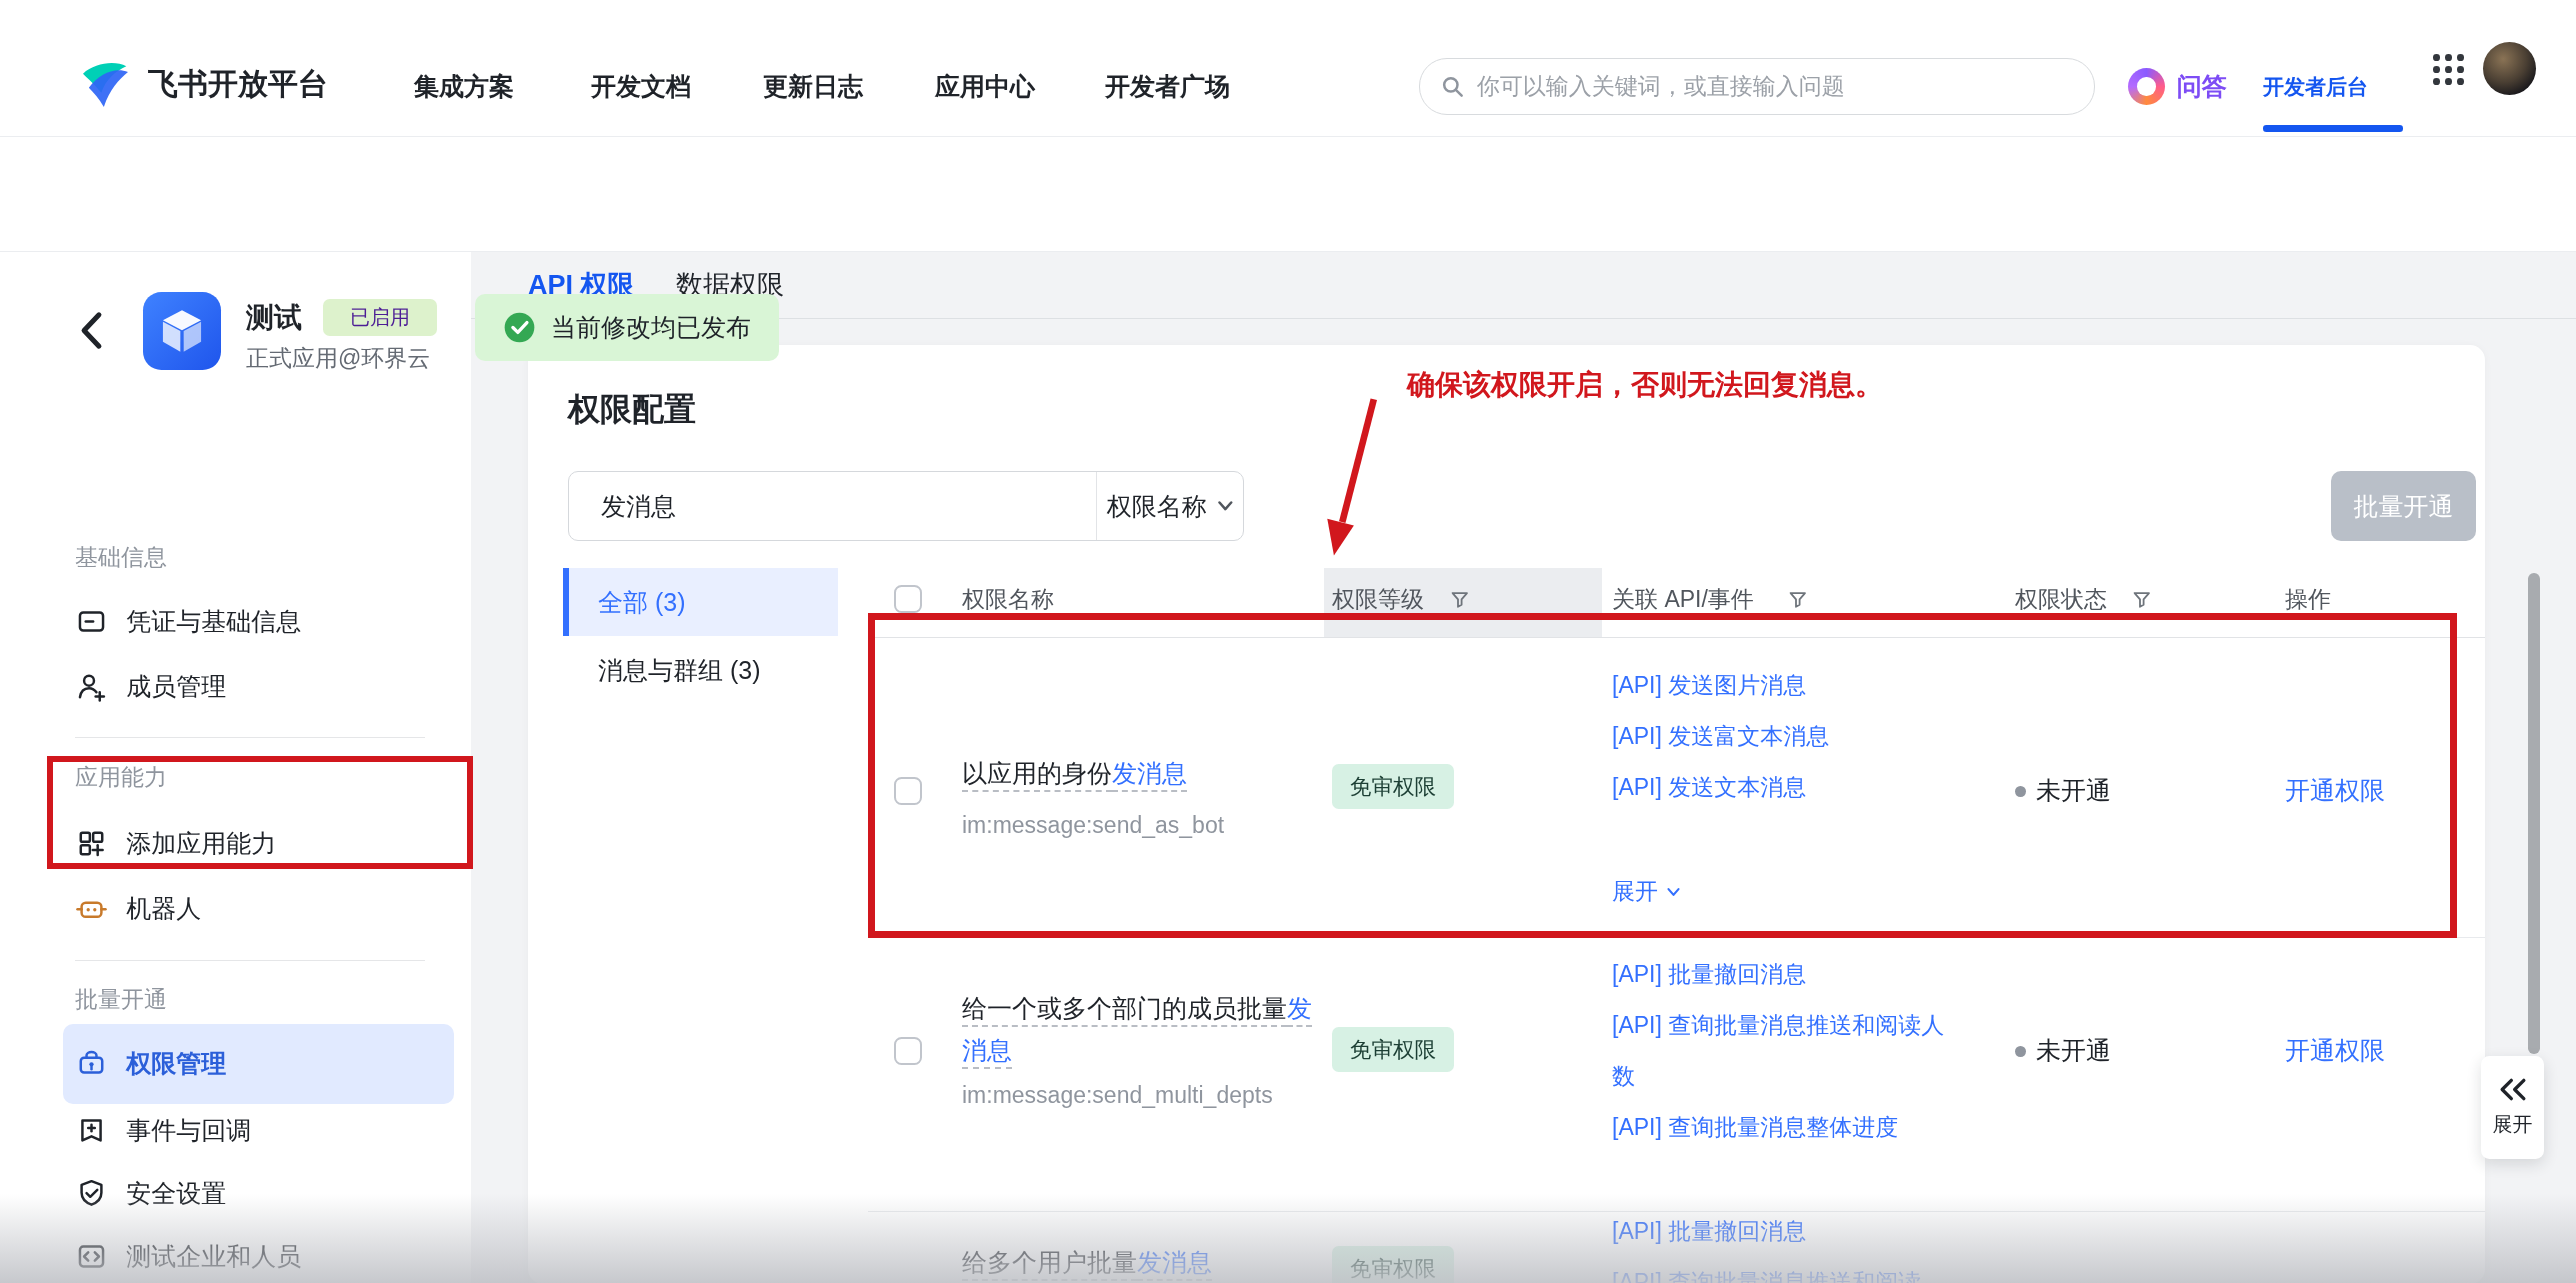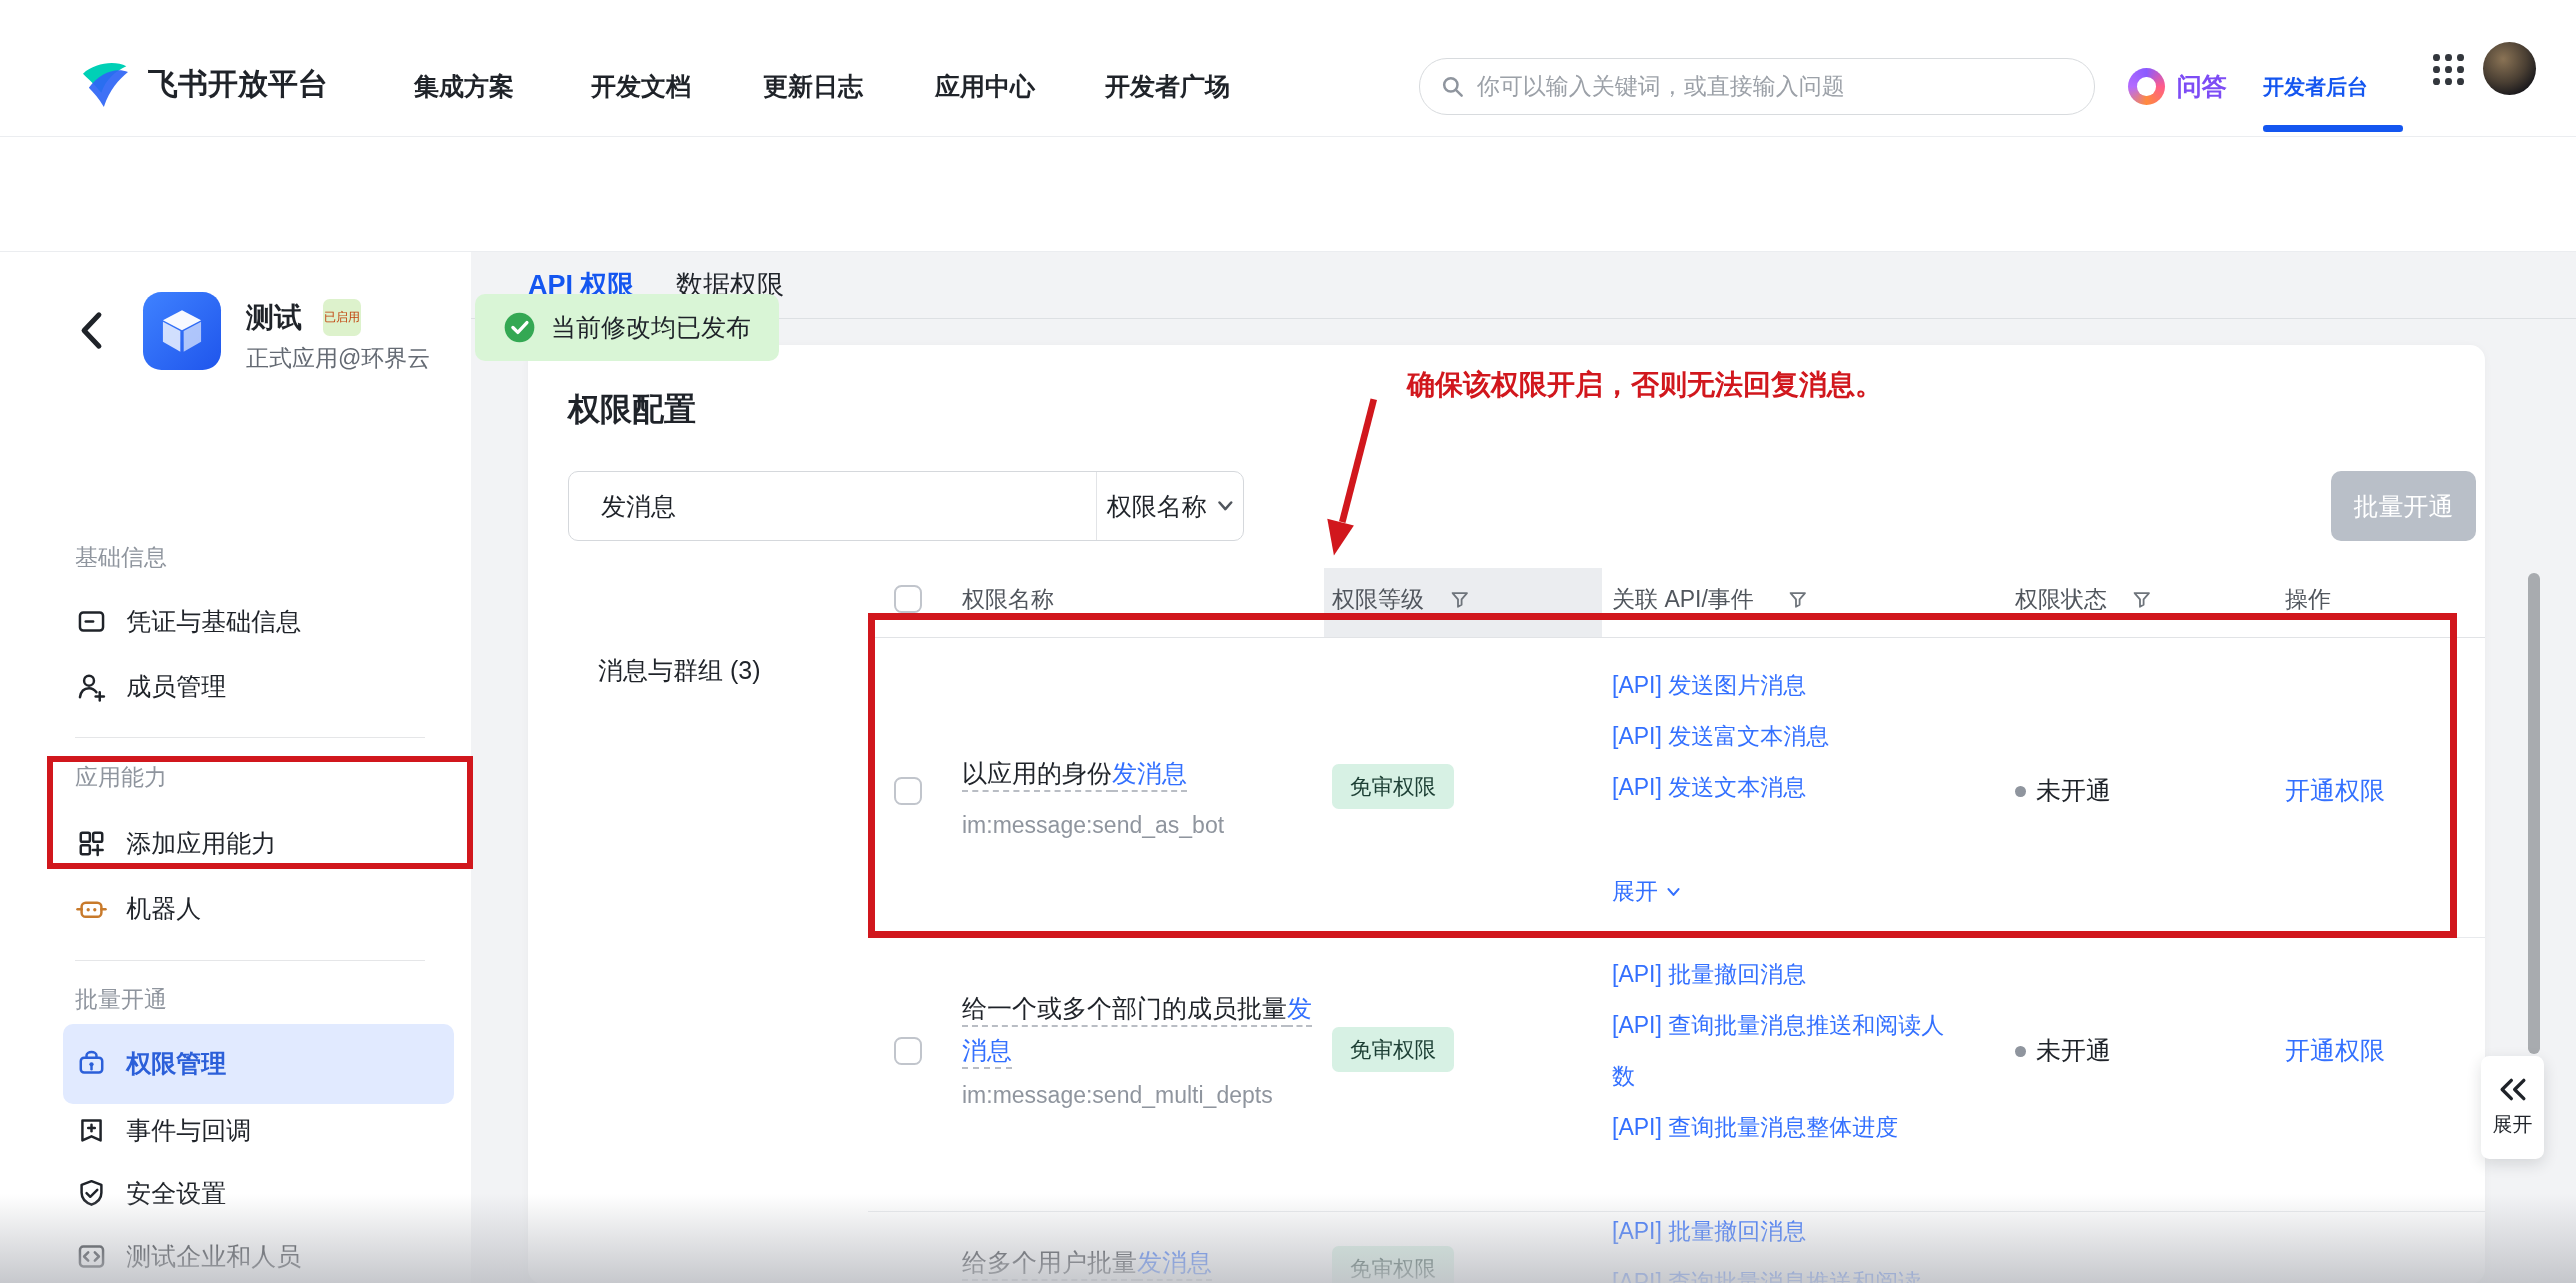--- a/index.html
+++ b/index.html
@@ -19,21 +19,21 @@
   .search-pill input::placeholder { color:#9ca1a8; }
   .qa-ring { width:37px; height:37px; border-radius:50%; background:conic-gradient(#8b5bff,#ff5c8a,#ff8a3d,#b46bff,#8b5bff); display:flex; align-items:center; justify-content:center; }
   .qa-hole { width:18.3px; height:18.3px; border-radius:50%; background:#fff; }
   .grid-dots { display:grid; grid-template-columns:repeat(3,1fr); grid-template-rows:repeat(3,1fr); width:35px; height:35px; }
   .grid-dots span { width:6.7px; height:6.7px; border-radius:50%; background:#33373d; margin:auto; }
   .avatar { width:53px; height:53px; border-radius:50%; background:radial-gradient(circle at 38% 32%, #8a7355, #4a3f33 48%, #15151a 80%); }
 
   
   .appheader { left:0; top:137px; width:2576px; height:115px; background:#fff; border-bottom:1.7px solid #ebedf0; z-index:4; }
   .appicon { left:143px; top:155px; width:78px; height:78px; border-radius:18.3px; background:linear-gradient(135deg,#3f82ff,#1f55ec); display:flex; align-items:center; justify-content:center; }
-  .mini-badge { height:37px; line-height:37px; padding:0 1px; border-radius:6.7px; background:#ddf2cc; color:#c2410c; font-size:12px; }
+  .mini-badge { height:37px; line-height:37px; padding:0 27px; border-radius:6.7px; background:#ddf2cc; color:#4c1d95; font-size:20px; }
   .pub-banner { left:475px; top:157px; height:67px; border-radius:10px; background:#d9f5d6; display:inline-flex; align-items:center; padding:0 28px; gap:15px; }
 
   
   .sidebar { left:0; top:251px; width:471px; height:1032px; background:#fff; }
   .sb-label { left:75px; height:33px; line-height:33px; font-size:23px; color:#8f959e; }
   .sb-item { left:75px; height:47px; display:flex; align-items:center; gap:18.3px; font-size:25px; color:#1f2329; cursor:pointer; }
   .sb-div { left:75px; width:350px; height:0; border-top:1.7px solid #e5e6e8; }
   .sb-active-pill { left:63px; top:773px; width:391px; height:80px; border-radius:10px; background:#e1eaff; }
 
   
@@ -258,20 +258,24 @@
     <div class="sg-right">
       <span>权限名称</span>
       <svg width="16.7" height="11.7" viewBox="0 0 20 14">
         <polyline points="3,3 10,11 17,3" fill="none" stroke="#51565d" stroke-width="3" stroke-linecap="round" stroke-linejoin="round"></polyline>
       </svg>
     </div>
   </div>
 
   <button class="a bulk-btn">批量开通</button>
 
+  <div class="a cat-item cat-active" style="top:568px;position:absolute;">
+    <span class="cat-bar"></span>
+    <span style="padding-left:35px;">全部 (3)</span>
+  </div>
   <div class="a cat-item" style="top:636px;">
     <span style="padding-left:35px;">消息与群组 (3)</span>
   </div>
 
   <div class="a gray-cell"></div>
   <div class="a checkbox" style="left:894px;top:585px;"></div>
   <span class="a th" style="left:962px;">权限名称</span>
   <span class="a th" style="left:1332px;">权限等级</span>
   <svg class="a" style="left:1449px;top:589px;cursor:pointer;" width="21.6" height="21.6" viewBox="0 0 24 24">
     <path d="M4 4.5 h16 l-6 7 v6 l-4 2.2 v-8.2 z" fill="none" stroke="#6e747b" stroke-width="2" stroke-linejoin="round"></path>

